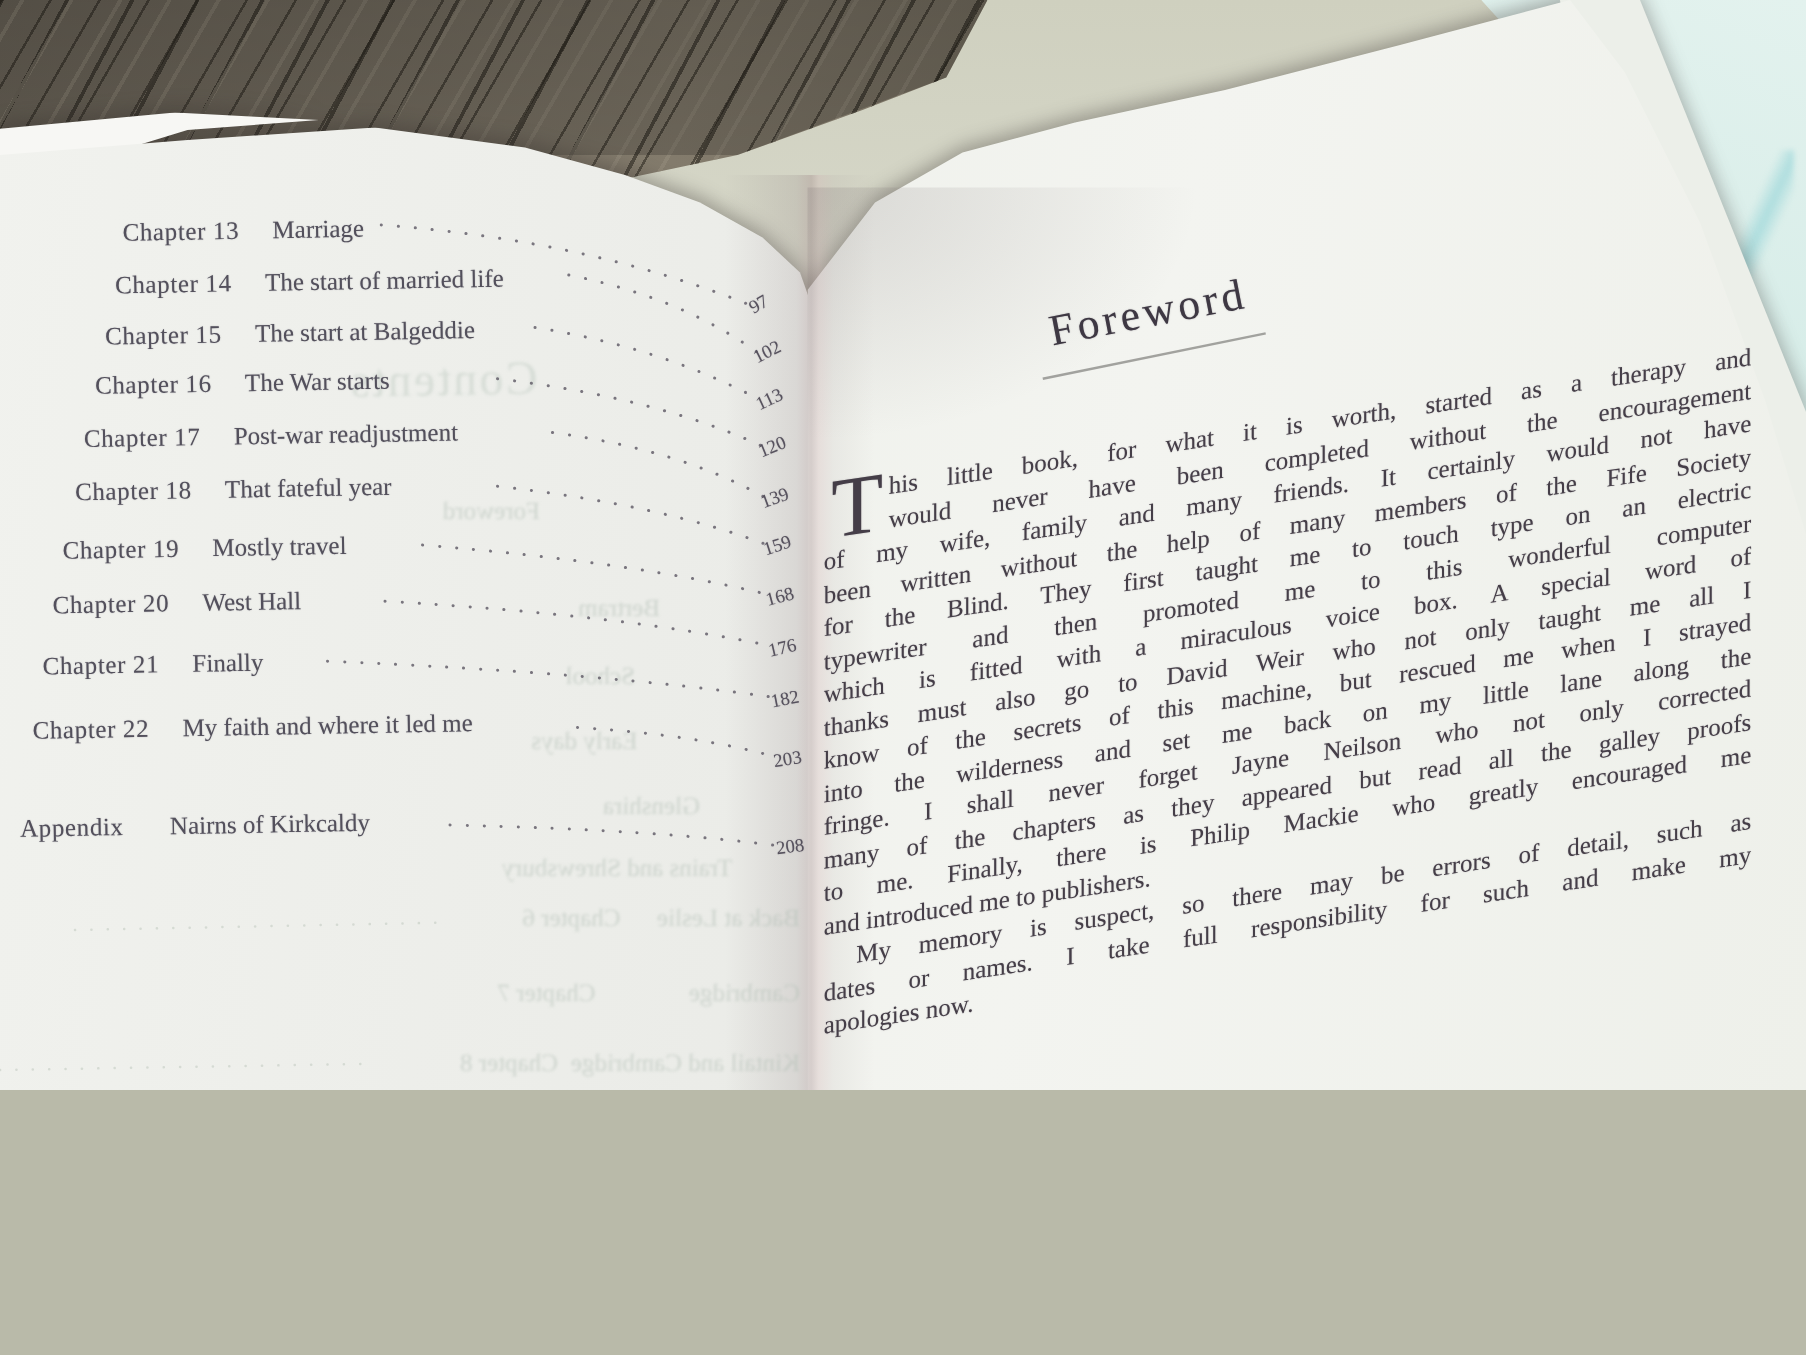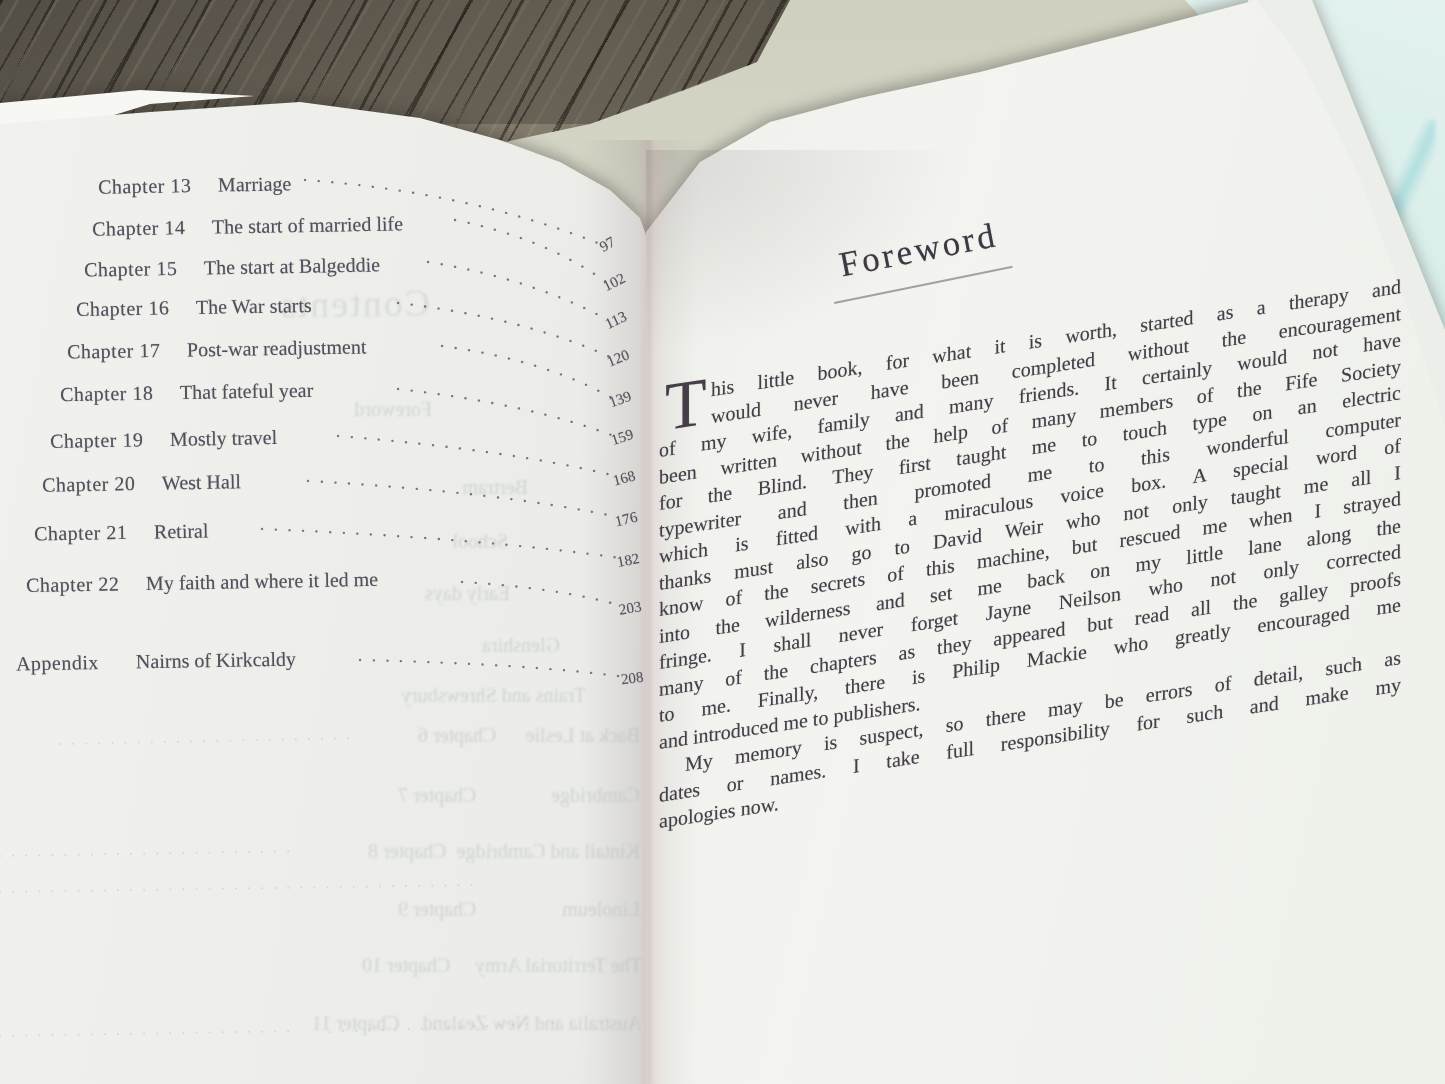--- a/index.html
+++ b/index.html
@@ -1,16 +1,16 @@
 <!DOCTYPE html>
 <html><head>
 <meta charset="utf-8">
 <style>
   html,body{margin:0;padding:0;background:#b9baa9;}
-  .stage{position:relative;width:1445px;height:1084px;overflow:hidden;
+  .stage{position:relative;width:1445px;height:872px;overflow:hidden;
          font-family:"Liberation Serif", serif;background:#d6d7c9;}
 
   
   .bg-sage{position:absolute;inset:0;
     background:linear-gradient(180deg,#cfd0bf 0%,#d8d9cb 30%,#dedfd2 60%,#e2e3d6 100%);}
   .bg-teal{position:absolute;inset:0;
     clip-path:polygon(1185px 0,1445px 0,1445px 560px,1350px 300px,1235px 55px);
     background:linear-gradient(200deg,#e3f2ee 0%,#cde9e4 40%,#bfe2dc 70%,#cfeae5 100%);}
   .bg-teal-streak{position:absolute;left:1365px;top:120px;width:70px;height:160px;
     background:linear-gradient(115deg,transparent 40%,rgba(90,190,200,.35) 50%,transparent 60%);
@@ -196,21 +196,21 @@
   <div class="toc-row" style="left:50px;top:428px;">
     <span class="ch">Chapter 19</span>
     <span class="ti">Mostly travel</span>
   </div>
   <div class="toc-row" style="left:42px;top:472px;">
     <span class="ch">Chapter 20</span>
     <span class="ti">West Hall</span>
   </div>
   <div class="toc-row" style="left:34px;top:521px;">
     <span class="ch">Chapter 21</span>
-    <span class="ti">Retiral</span>
+    <span class="ti">Finally</span>
   </div>
   <div class="toc-row" style="left:26px;top:571px;">
     <span class="ch">Chapter 22</span>
     <span class="ti">My faith and where it led me</span>
   </div>
   <div class="toc-row" style="left:16px;top:650px;">
     <span class="ch">Appendix</span>
     <span class="ti">Nairns of Kirkcaldy</span>
   </div>
 

